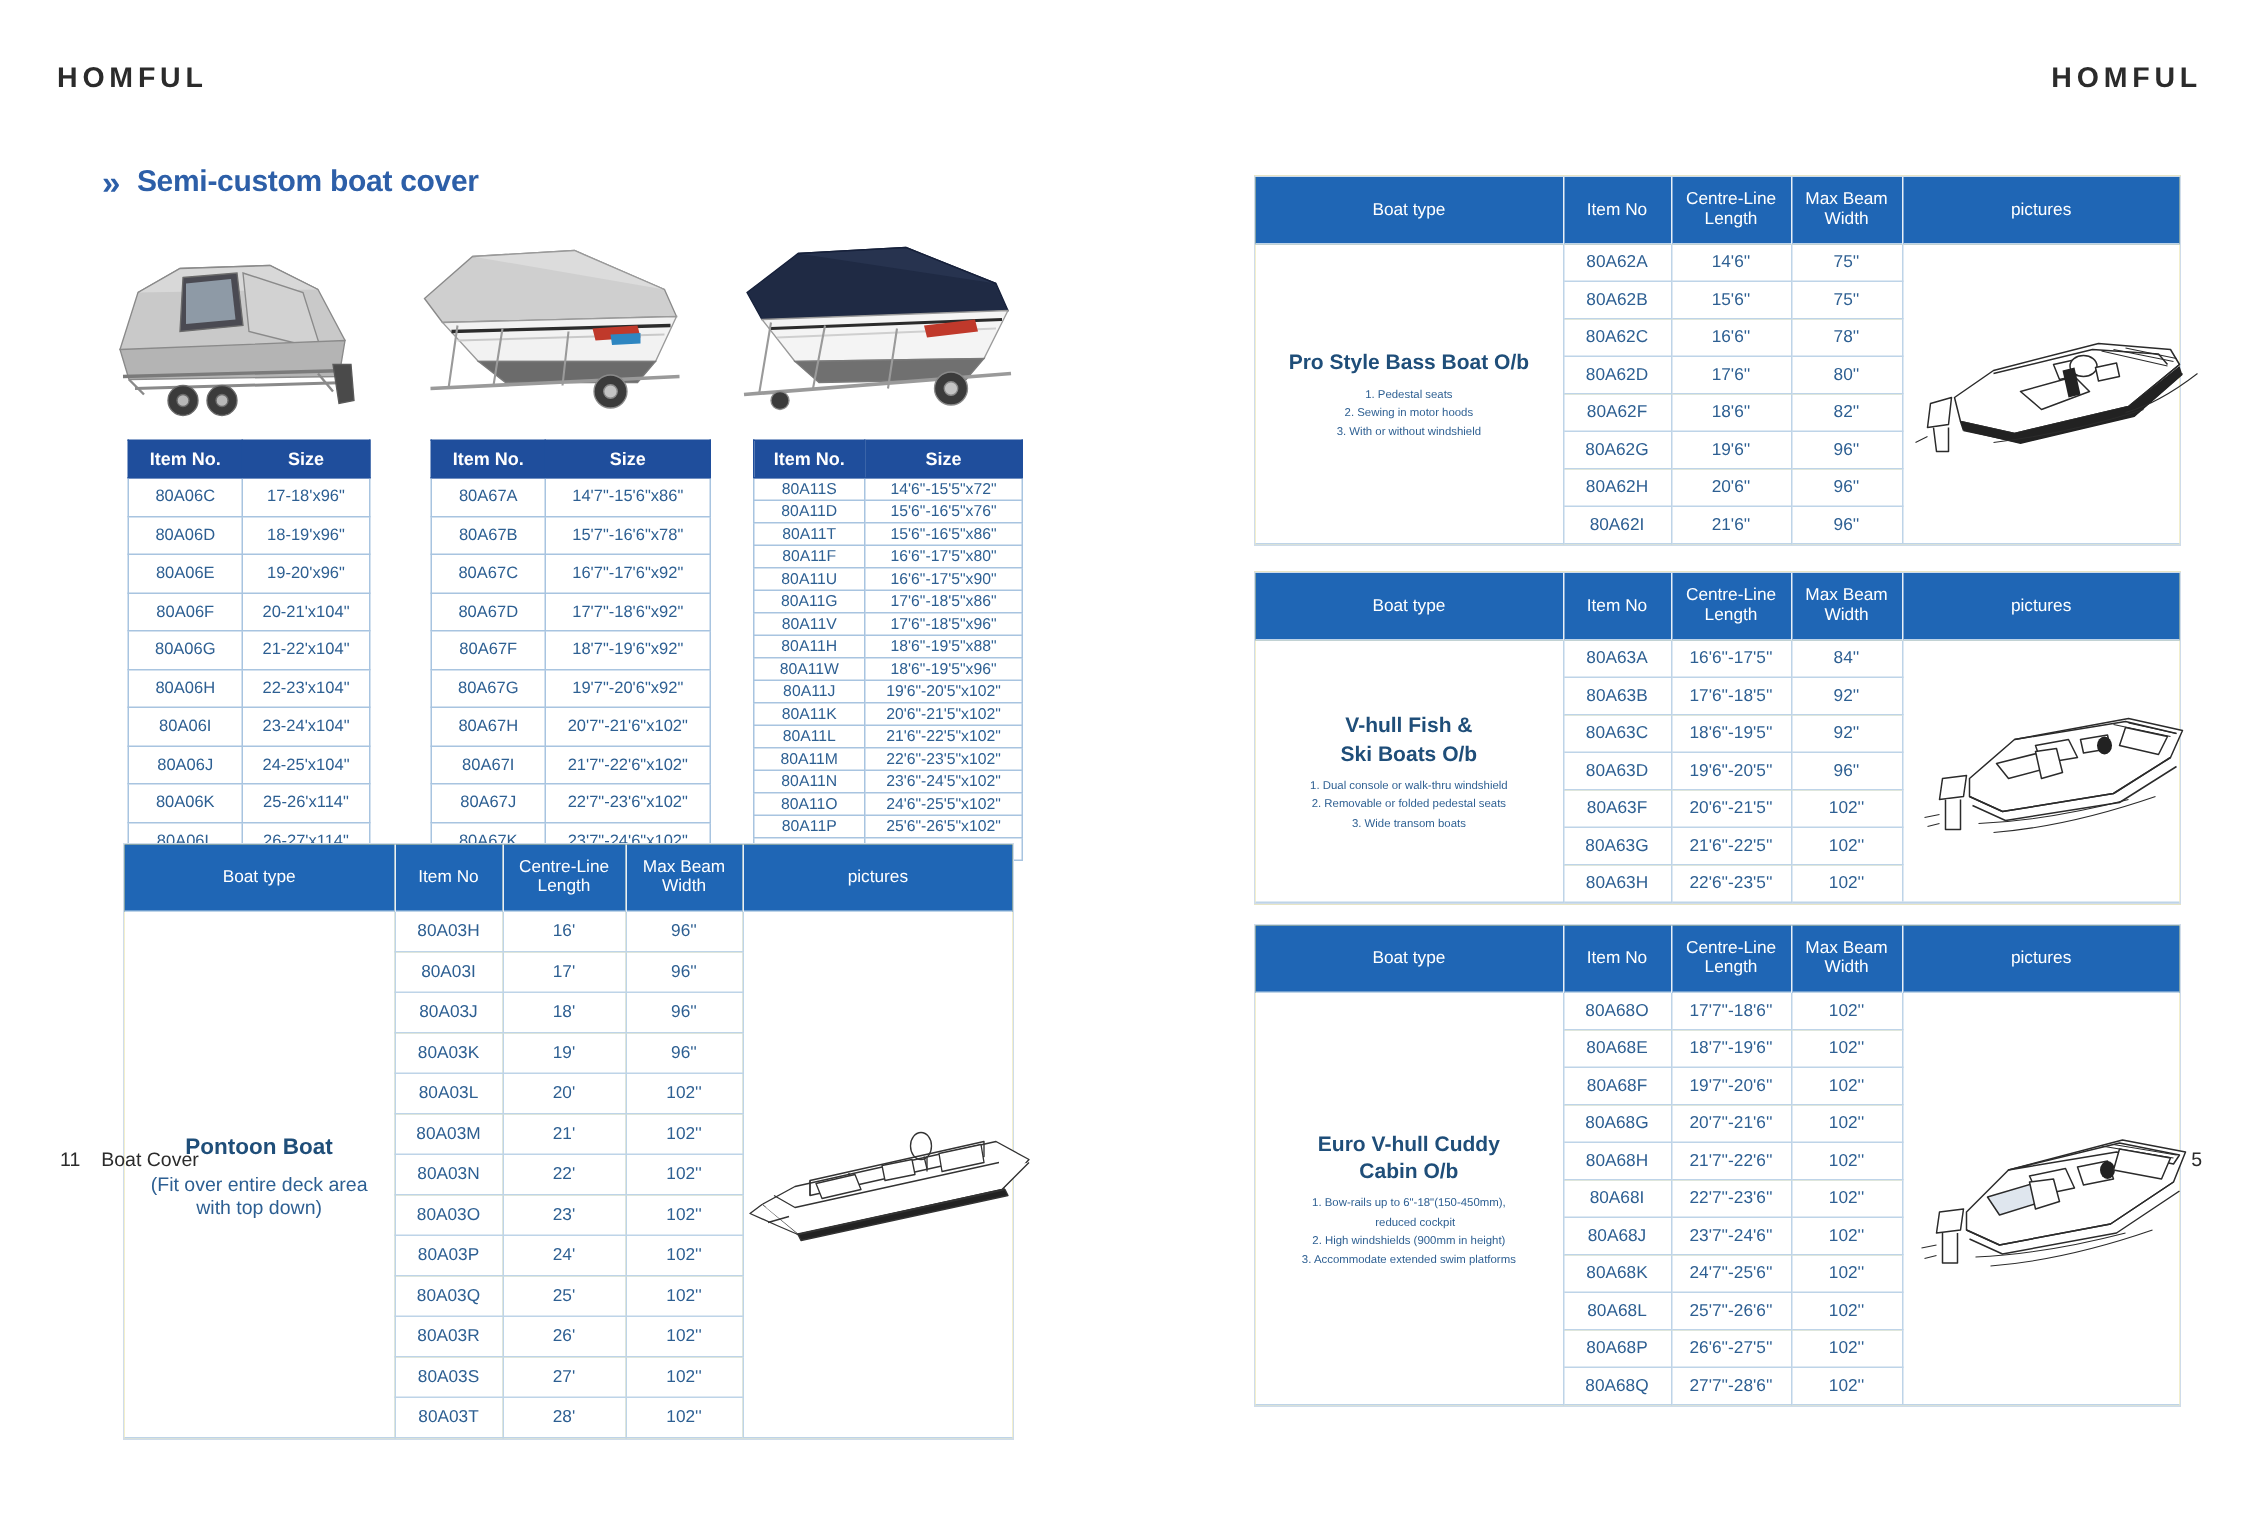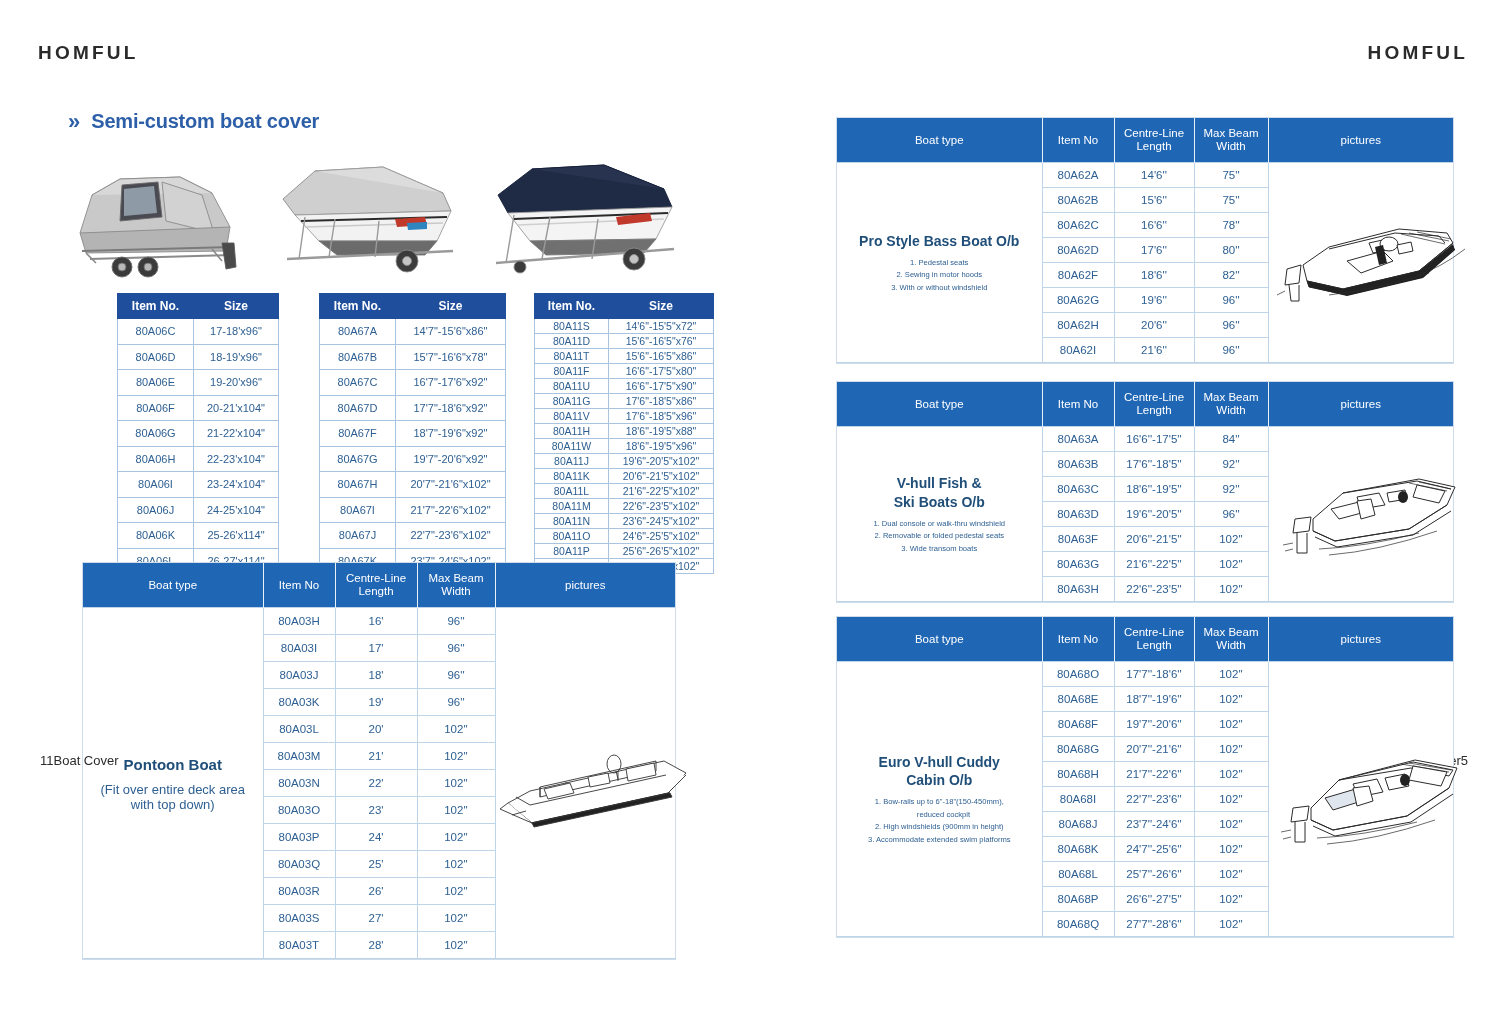--- a/index.html
+++ b/index.html
@@ -35,21 +35,21 @@
   .section-title h1 {
     font-size:20px; font-weight:700; color:#2d5fa8;
     letter-spacing:-0.2px;
   }
 
   
   .photos { position:absolute; left:62px; top:155px; width:620px; height:128px; display:flex; gap:18px;}
   .photo { width:195px; height:128px; position:relative; }
 
   
-  .small-tables { position:absolute; left:85px; top:293px; display:flex;margin-left:32px; }
+  .small-tables { position:absolute; left:85px; top:293px; display:flex; }
   table.sm { border-collapse:collapse; font-size:11px; }
   table.sm th {
     background:#1f4e9c; color:#fff; font-weight:700; font-size:12px;
     padding:5px 4px; text-align:center; border:1px solid #1f4e9c;
   }
   table.sm td {
     border:1px solid #a8c4e0; text-align:center; color:#2d5f92;
     background:#fff; white-space:nowrap;
   }
   .t1 td { padding:4px 6px; font-size:11px;}
@@ -90,21 +90,21 @@
   .pontoon-title .cat-title { font-size:15px; }
   .pontoon-sub { font-size:13px; color:#2d5f92; }
 
   .rt { position:absolute; }
   .rt1 { left:836px; top:117px;  width:618px; }
   .rt2 { left:836px; top:381px;  width:618px; }
   .rt3 { left:836px; top:616px;  width:618px; }
   .rt td { height:25px; }
 
   
-  .footer { position:absolute; bottom:28px; font-size:13px; color:#2b2b2b; display:flex; align-items:baseline;}
+  .footer { position:absolute; bottom:16px; font-size:13px; color:#2b2b2b; display:flex; gap:14px; align-items:baseline;}
   .footer-left  { left:40px; }
   .footer-right { right:42px; }
   .footer .num { font-weight:400; }
   .footer .lbl { font-weight:400;margin-top:12px; }
 
   svg { display:block; }
 </style>
 </head>
 <body>
 

